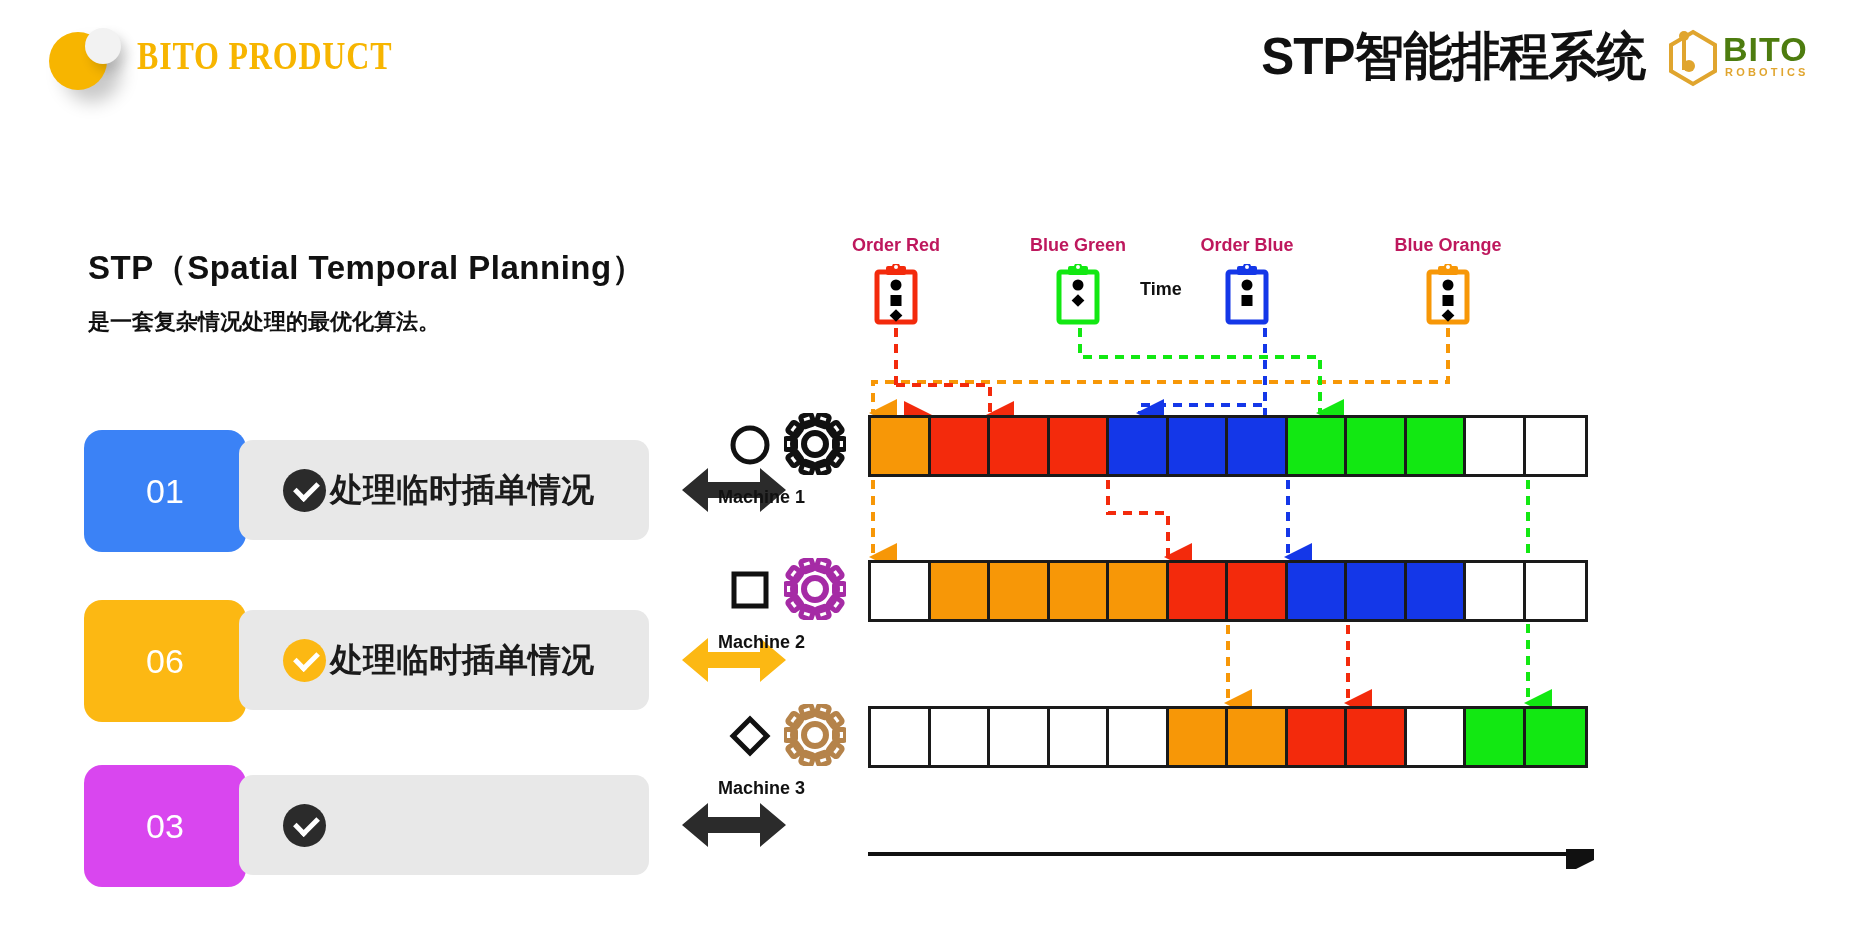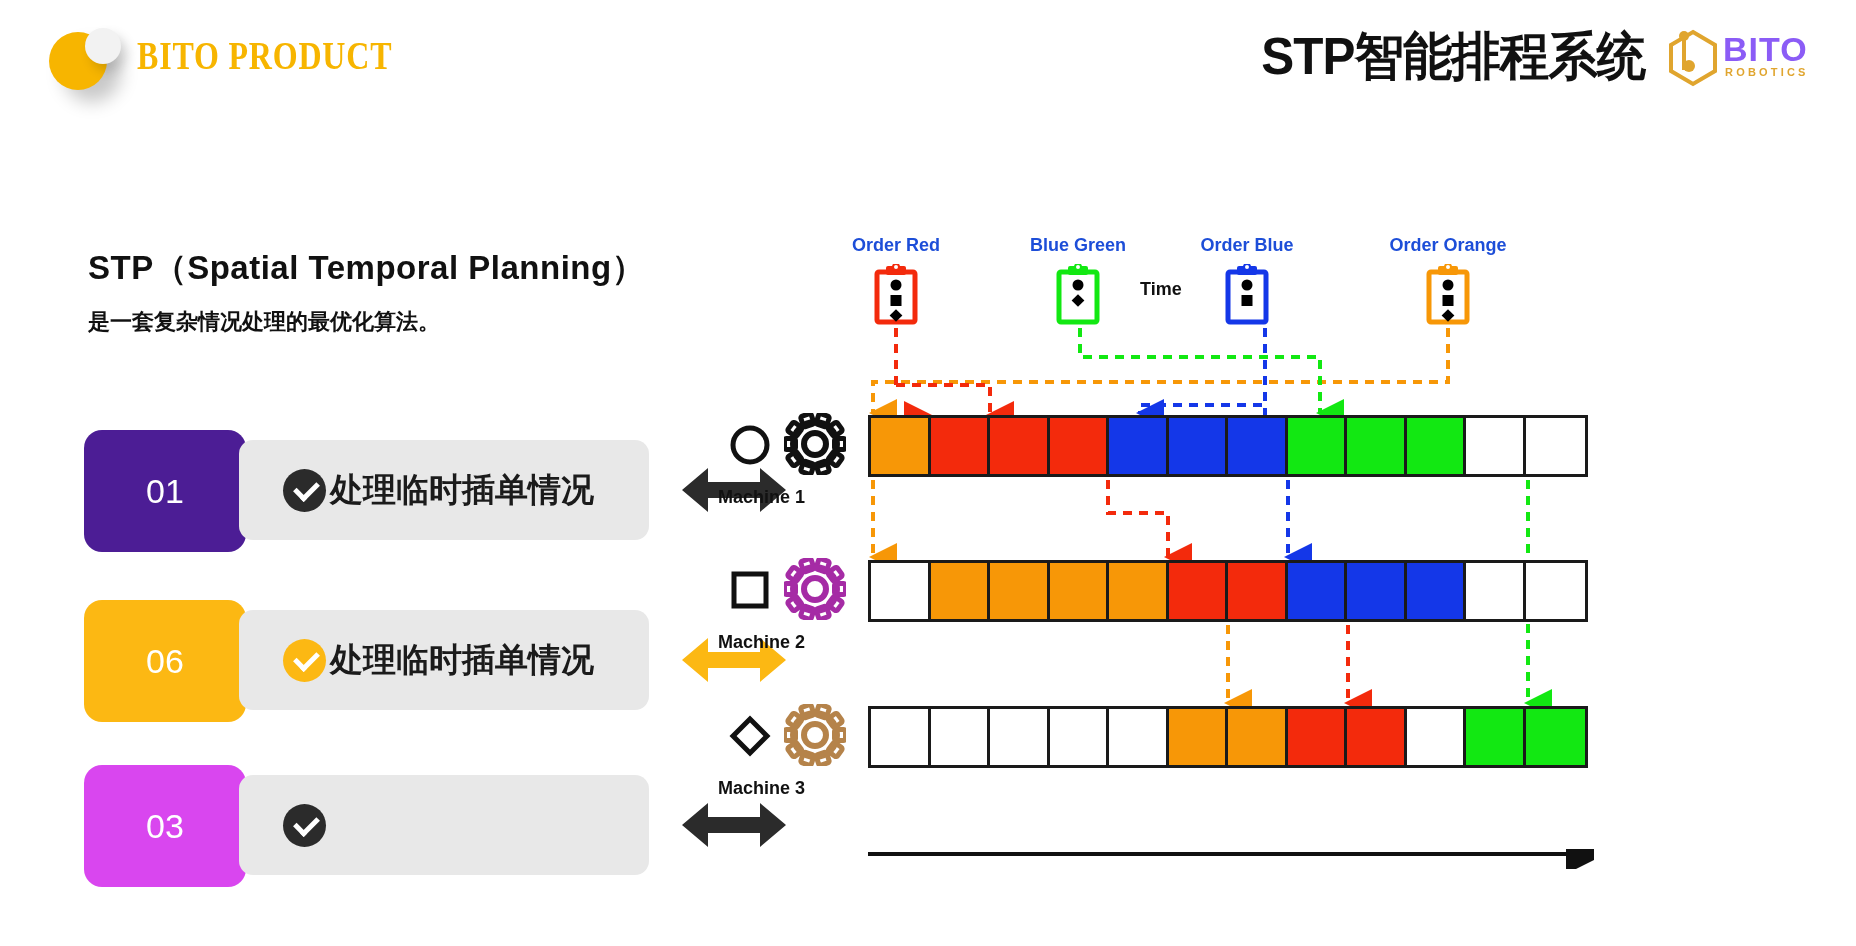--- a/index.html
+++ b/index.html
@@ -12,21 +12,21 @@
   .logo-mark .big{position:absolute;left:0;top:4px;width:58px;height:58px;border-radius:50%;
         background:#f7b500;box-shadow:14px 12px 18px rgba(0,0,0,.22);}
   .logo-mark .small{position:absolute;left:36px;top:0px;width:36px;height:36px;border-radius:50%;
         background:#f2f2f2;box-shadow:6px 7px 12px rgba(0,0,0,.16);}
   .brand{position:absolute;left:128px;top:32px;font-size:40px;font-weight:bold;color:#f7b500;
         letter-spacing:1px;font-family:"Liberation Serif","DejaVu Serif",serif;
         transform:scaleX(.80);transform-origin:left center;white-space:nowrap;}
   .apptitle{position:absolute;right:220px;top:22px;font-size:52px;font-weight:bold;color:#111;
         letter-spacing:-1px;white-space:nowrap;transform:scaleX(.95);transform-origin:right center;}
   .bitologo{position:absolute;right:38px;top:26px;width:162px;height:64px;}
-  .bito-word{position:absolute;left:58px;top:4px;font-size:34px;font-weight:bold;color:#8b5cf6;
+  .bito-word{position:absolute;left:58px;top:4px;font-size:34px;font-weight:bold;color:#4d7c0f;
         letter-spacing:1px;font-family:"Liberation Sans",sans-serif;}
   .bito-sub{position:absolute;left:60px;top:40px;font-size:11px;font-weight:bold;color:#e0a52e;
         letter-spacing:3.2px;}
 
   
   .lede{position:absolute;left:88px;top:246px;width:640px;}
   .lede .l1{font-size:33px;font-weight:bold;letter-spacing:.5px;color:#111;white-space:nowrap;}
   .lede .l2{font-size:22px;font-weight:bold;margin-top:16px;color:#111;white-space:nowrap;}
 
   .row{position:absolute;left:84px;width:700px;height:122px;}
@@ -36,21 +36,21 @@
        background:#e8e8e8;display:flex;align-items:center;padding-left:44px;box-sizing:border-box;}
   .chk{width:43px;height:43px;flex:0 0 43px;border-radius:50%;position:relative;margin-right:4px;}
   .chk::after{content:"";position:absolute;left:12px;top:12px;width:18px;height:10px;
        border-left:5px solid #fff;border-bottom:5px solid #fff;transform:rotate(-45deg);}
   .pill .txt{font-size:33px;font-weight:bold;color:#1b1b1b;white-space:nowrap;}
   .dbl{position:absolute;left:598px;top:32px;width:104px;height:56px;}
 
   
   .gantt{position:absolute;left:840px;top:265px;width:1000px;height:640px;}
   .order{position:absolute;width:120px;text-align:center;}
-  .order .olab{font-size:18px;font-weight:bold;color:#1d4ed8;white-space:nowrap;}
+  .order .olab{font-size:18px;font-weight:bold;color:#be185d;white-space:nowrap;}
   .clip{margin:8px auto 0;width:48px;height:62px;position:relative;}
 
   .mrow{position:absolute;left:0;}
   .mshape{position:absolute;left:-112px;top:8px;width:44px;height:44px;}
   .gear{position:absolute;left:-56px;top:-2px;width:62px;height:62px;}
   .mlab{position:absolute;left:-122px;top:72px;font-size:18px;font-weight:bold;color:#111;white-space:nowrap;}
   .track{position:absolute;left:28px;top:0;height:56px;display:flex;border:3px solid #1a1a1a;box-sizing:content-box;}
   .cell{width:59.5px;height:56px;border-right:3px solid #1a1a1a;box-sizing:border-box;}
   .cell:last-child{border-right:none;}
 
@@ -80,21 +80,21 @@
     <div class="bito-sub">ROBOTICS</div>
   </div>
 </div>
 
 <div class="lede">
   <div class="l1">STP（Spatial Temporal Planning）</div>
   <div class="l2">是一套复杂情况处理的最优化算法。</div>
 </div>
 
 <div class="row" style="top:430px">
-  <div class="num" style="background:#4c1d95">
+  <div class="num" style="background:#3b82f6">
       <span>01</span>
     </div>
   <div class="pill">
     <span class="chk" style="background:#2b2b2b"></span>
     <span class="txt">处理临时插单情况</span>
   </div>
   <div class="dbl">
     <svg width="104" height="56" viewBox="0 0 104 56">
       <path d="M0 28 L26 6 L26 20 L78 20 L78 6 L104 28 L78 50 L78 36 L26 36 L26 50 Z" fill="#2b2b2b"></path>
     </svg>
@@ -157,21 +157,21 @@
     <div class="olab">Order Blue</div>
     <div class="clip"><svg width="48" height="62" viewBox="0 0 48 62">
     <rect x="5" y="8" width="38" height="50" rx="2" fill="none" stroke="#1437e8" stroke-width="5"></rect>
     <rect x="14" y="2" width="20" height="9" rx="2" fill="#1437e8"></rect>
     <circle cx="24" cy="3" r="3" fill="#fff" stroke="#1437e8" stroke-width="2"></circle>
     <circle cx="24" cy="21" r="5.5" fill="#000"></circle>
           <rect x="18.5" y="31" width="11" height="11" fill="#000"></rect>
         </svg></div>
   </div>
   <div class="order" id="ord3" style="left:548px;top:-30px">
-    <div class="olab">Order Orange</div>
+    <div class="olab">Blue Orange</div>
     <div class="clip"><svg width="48" height="62" viewBox="0 0 48 62">
     <rect x="5" y="8" width="38" height="50" rx="2" fill="none" stroke="#f79707" stroke-width="5"></rect>
     <rect x="14" y="2" width="20" height="9" rx="2" fill="#f79707"></rect>
     <circle cx="24" cy="3" r="3" fill="#fff" stroke="#f79707" stroke-width="2"></circle>
     <circle cx="24" cy="21" r="5.5" fill="#000"></circle>
           <rect x="18.5" y="31" width="11" height="11" fill="#000"></rect>
           <rect x="19.5" y="47" width="9" height="9" fill="#000" transform="rotate(45 24 51.5)"></rect>
         </svg></div>
   </div>
 

